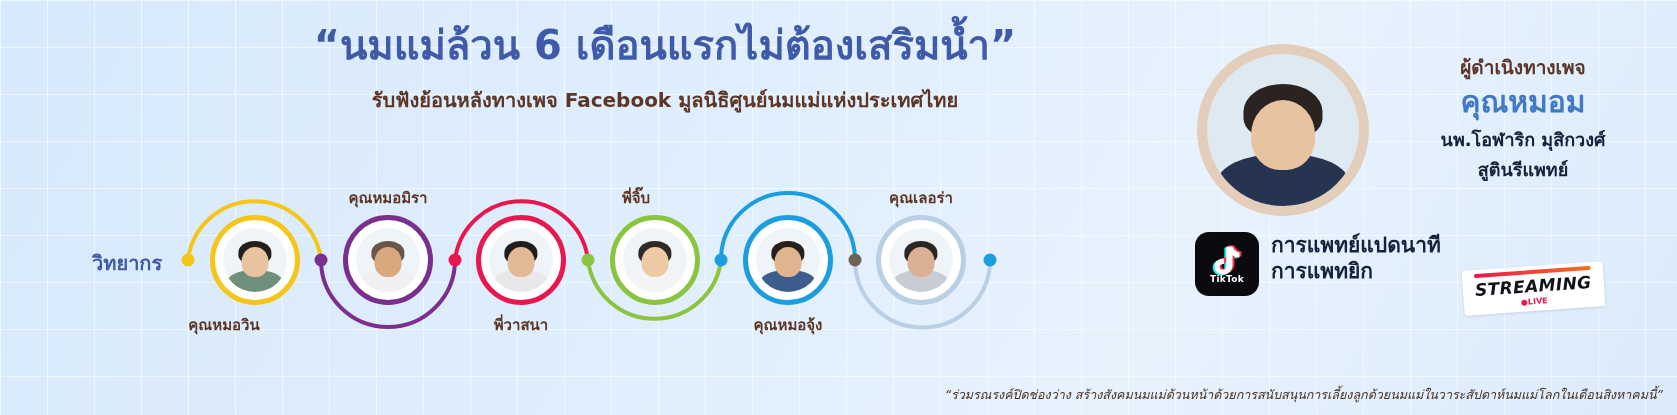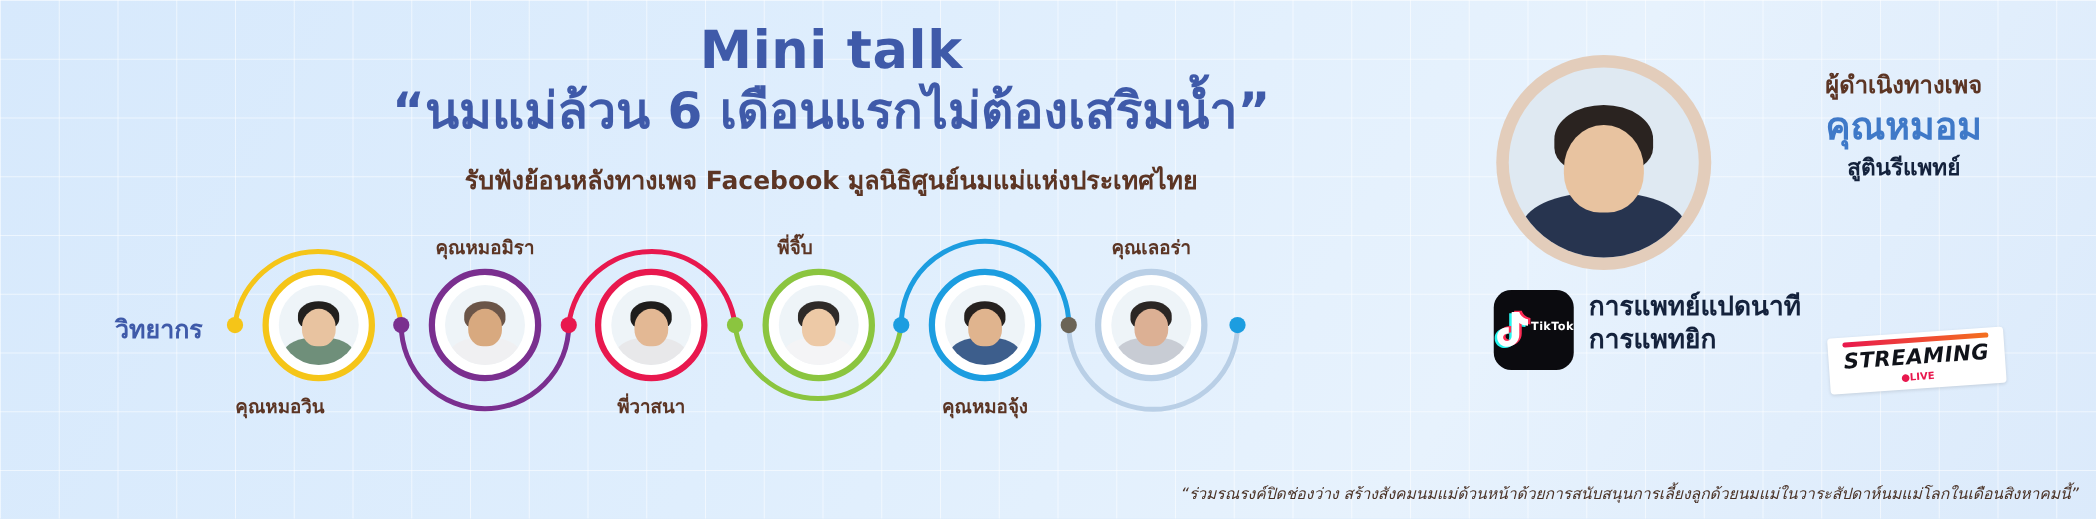--- a/index.html
+++ b/index.html
@@ -81,21 +81,21 @@
   #host-text { position: absolute; left: 186px; top: 8px; width: 280px; text-align: center; }
   .host-role { font-size: 19px; font-weight: bold; color: #5c3524; }
   .host-name { font-size: 30px; font-weight: bold; color: #3f79c8; margin-top: 3px; line-height: 1.1; }
   .host-full { font-size: 18px; font-weight: bold; color: #14223c; margin-top: 7px; }
   .host-spec { font-size: 18px; font-weight: bold; color: #14223c; margin-top: 1px; }
   
   #channel { position: absolute; right: 12px; top: 228px; width: 470px; height: 80px; }
   #tiktok-logo {
     position: absolute; left: 0; top: 4px; width: 64px; height: 64px;
     border-radius: 14px; background: #0b0b0f;
-    display: flex; align-items: center; justify-content: center; flex-direction: row;
+    display: flex; align-items: center; justify-content: center; flex-direction: column;
   }
   #tiktok-wordmark { font-size: 9px; font-weight: bold; color: #fff; margin-top: -4px; letter-spacing: .3px; }
   #channel-text { position: absolute; left: 76px; top: 4px; }
   .ch-line { font-size: 21px; font-weight: bold; color: #14223c; line-height: 1.25; white-space: nowrap; }
   #streaming-badge {
     position: absolute; left: 268px; top: 38px;
     background: #ffffff; padding: 4px 12px 5px 12px;
     transform: rotate(-4deg); border-radius: 3px;
     box-shadow: 0 1px 3px rgba(0,0,0,.12);
   }
@@ -107,21 +107,20 @@
     position: absolute; right: 14px; bottom: 10px;
     font-size: 12.5px; font-style: italic; color: #4a3226; white-space: nowrap;
   }
 </style>
 </head>
 <body>
 
 <div id="banner">
 
   <div id="title-block">
-    <div class="mini-talk">Mini talk</div>
     <div class="headline">“นมแม่ล้วน 6 เดือนแรกไม่ต้องเสริมน้ำ”</div>
     <div class="subtitle">รับฟังย้อนหลังทางเพจ Facebook มูลนิธิศูนย์นมแม่แห่งประเทศไทย</div>
   </div>
 
   <div id="speakers">
     <div class="speaker-label-lead">วิทยากร</div>
     <svg id="arc-svg" width="1080" height="175">
       <path d="M188 85 A 67 67 0 0 1 321 85" fill="none" stroke="#f5c518" stroke-width="4"></path>
       <path d="M321 85 A 67 67 0 0 0 455 85" fill="none" stroke="#7a2f8f" stroke-width="4"></path>
       <path d="M455 85 A 67 67 0 0 1 588 85" fill="none" stroke="#e8184e" stroke-width="4"></path>
@@ -210,20 +209,21 @@
         <div class="face">
           <div class="body" style="background:#27344f"></div>
           <div class="hair" style="background:#2a2320"></div>
           <div class="head" style="background:#e8c3a0"></div>
         </div>
       </div>
     </div>
     <div id="host-text">
       <div class="host-role">ผู้ดำเนิงทางเพจ</div>
       <div class="host-name">คุณหมอม</div>
+      <div class="host-full">นพ.โอฬาริก มุสิกวงศ์</div>
       <div class="host-spec">สูตินรีแพทย์</div>
     </div>
   </div>
 
   <div id="channel">
     <div id="tiktok-logo">
       <svg width="30" height="34" viewBox="0 0 30 34" aria-hidden="true">
         <path d="M20.5 2.5c1.2 3.3 3.6 5.4 7 5.9v5.1c-2.6.1-5-.7-7-2.2v9.6c0 5.6-4.3 9.6-9.5 9.6-4.4 0-8.3-3.1-8.3-7.9 0-5 4.2-8.4 9.4-7.8v5.3c-2.6-.6-4.6.8-4.6 2.7 0 1.7 1.4 3 3.3 3 2.1 0 3.6-1.4 3.6-3.9V2.5h6.1z" fill="#25f4ee" transform="translate(-2,1)"></path>
         <path d="M20.5 2.5c1.2 3.3 3.6 5.4 7 5.9v5.1c-2.6.1-5-.7-7-2.2v9.6c0 5.6-4.3 9.6-9.5 9.6-4.4 0-8.3-3.1-8.3-7.9 0-5 4.2-8.4 9.4-7.8v5.3c-2.6-.6-4.6.8-4.6 2.7 0 1.7 1.4 3 3.3 3 2.1 0 3.6-1.4 3.6-3.9V2.5h6.1z" fill="#fe2c55" transform="translate(2,-1)"></path>
         <path d="M20.5 2.5c1.2 3.3 3.6 5.4 7 5.9v5.1c-2.6.1-5-.7-7-2.2v9.6c0 5.6-4.3 9.6-9.5 9.6-4.4 0-8.3-3.1-8.3-7.9 0-5 4.2-8.4 9.4-7.8v5.3c-2.6-.6-4.6.8-4.6 2.7 0 1.7 1.4 3 3.3 3 2.1 0 3.6-1.4 3.6-3.9V2.5h6.1z" fill="#ffffff"></path>

